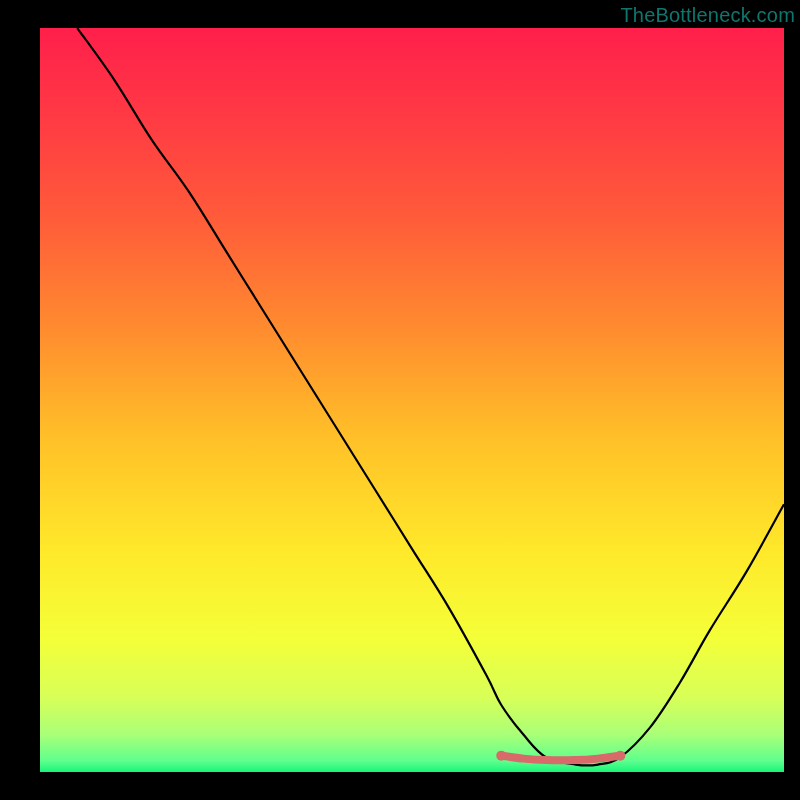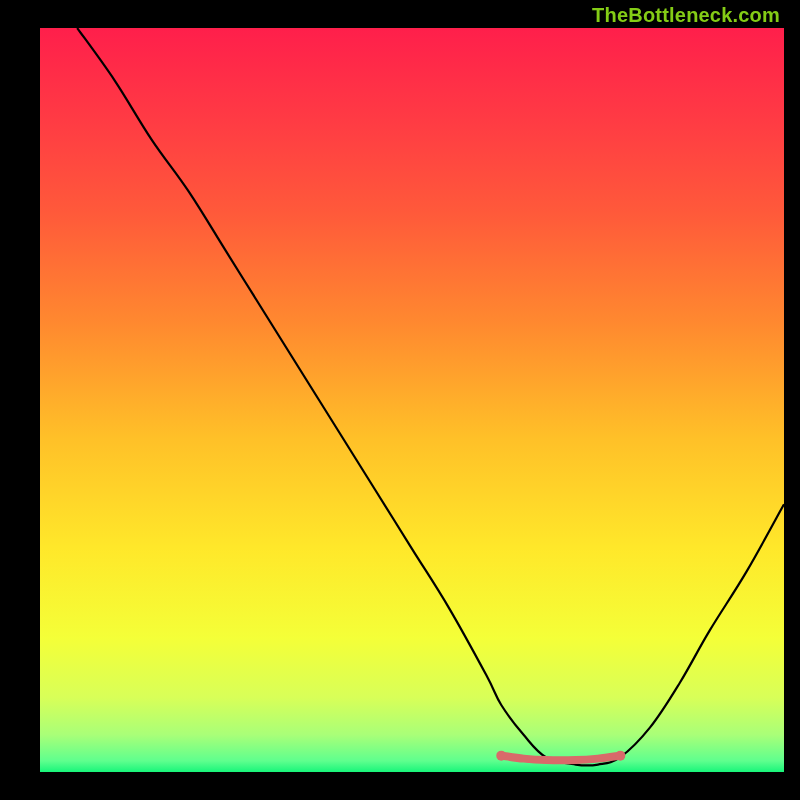--- a/index.html
+++ b/index.html
@@ -7,24 +7,24 @@
     padding: 0;
     width: 800px;
     height: 800px;
     background: #000;
     position: relative;
     font-family: Arial, Helvetica, sans-serif;
   }
   .watermark {
     position: absolute;
     top: 4px;
-    right: 20px;
-    color: #84cc16;
+    right: 5px;
+    color: #0f766e;
     font-size: 20px;
-    font-weight: 700;
+    font-weight: 400;
     letter-spacing: 0.2px;
     z-index: 10;
   }
   .chart-frame {
     position: absolute;
     left: 40px;
     top: 28px;
     width: 744px;
     height: 744px;
     background: #000;

